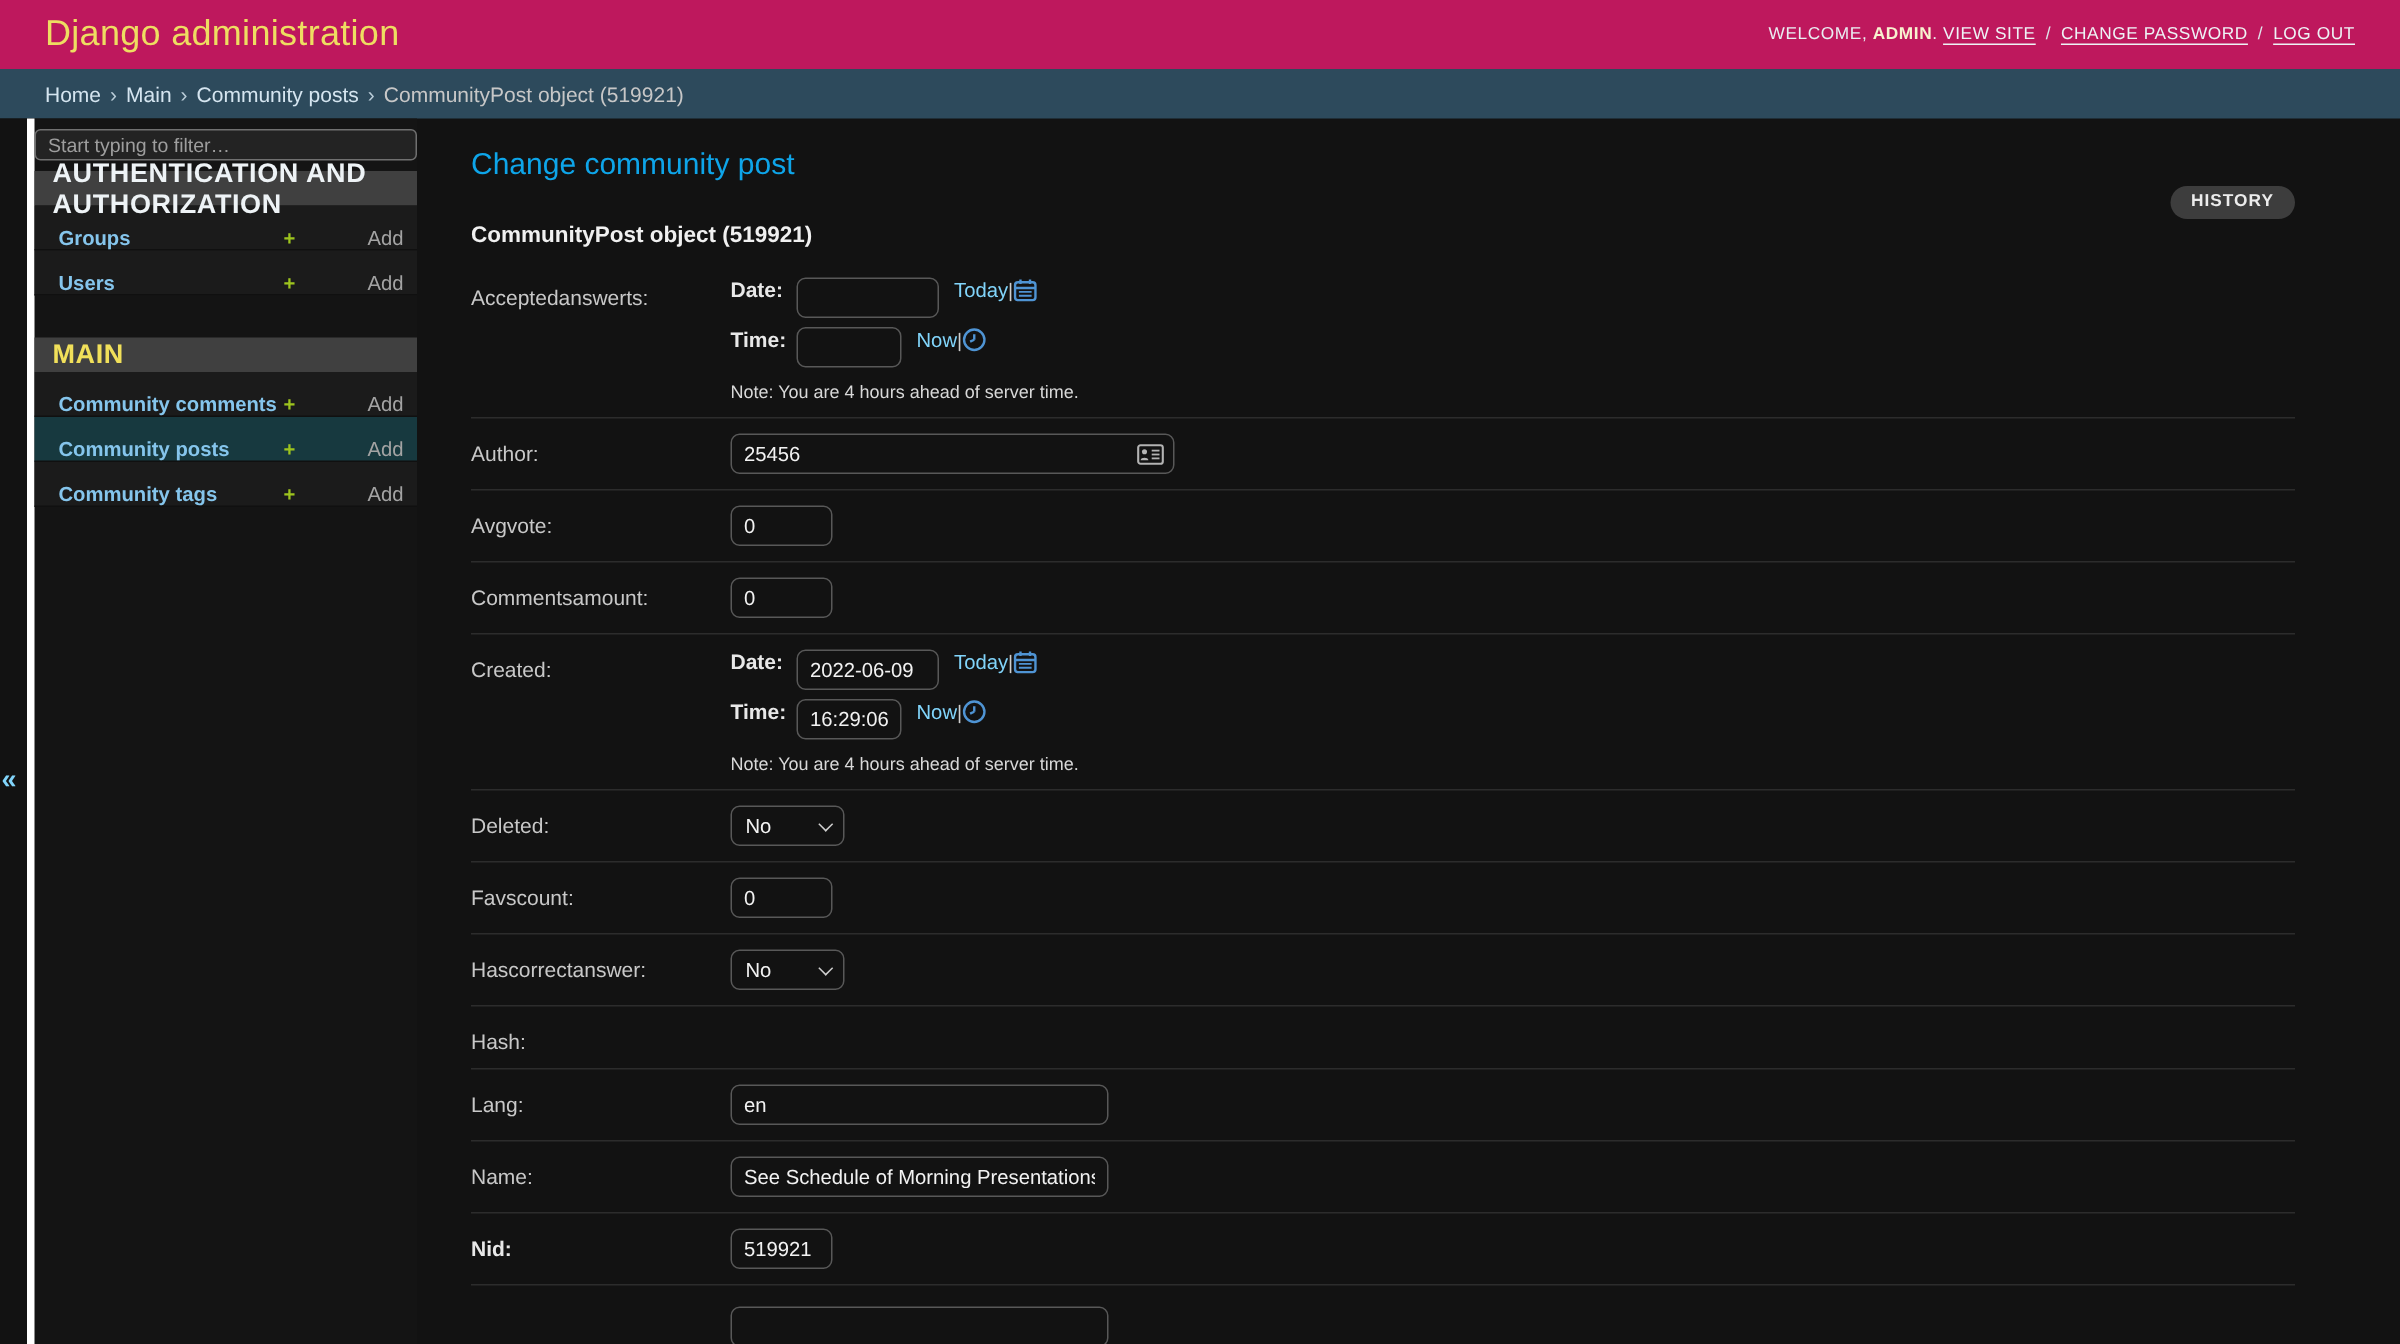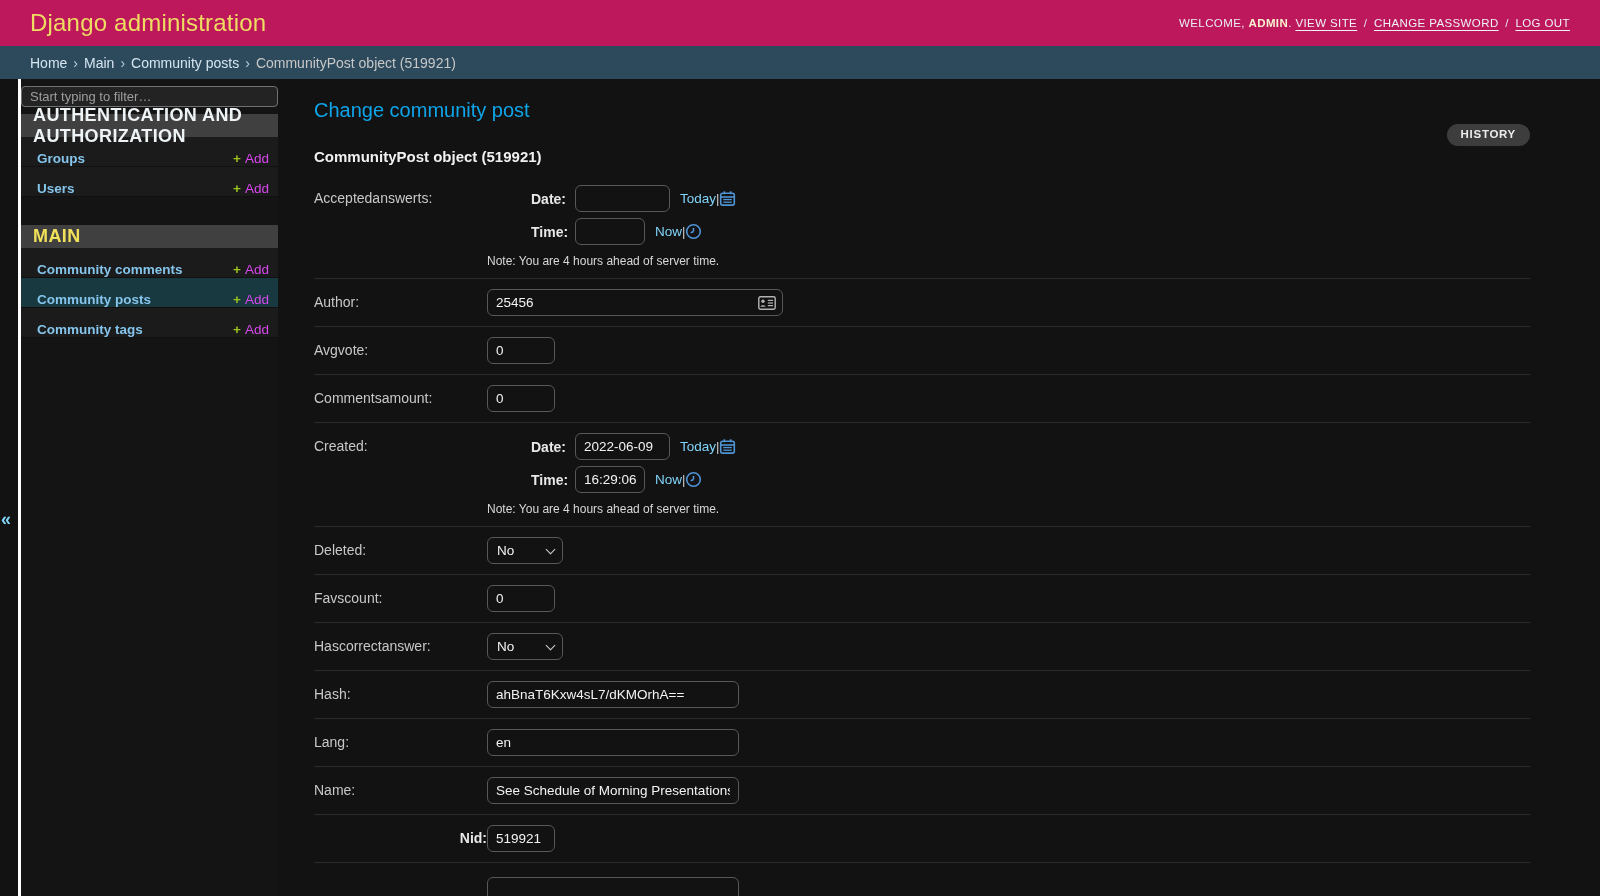--- a/index.html
+++ b/index.html
@@ -34,21 +34,21 @@
 
   
   .layout { display:flex; height:817px; position:relative; }
   .toggle-strip { width:18px; position:relative; background:#121212; }
   .nav-toggle {
     position:absolute; top:430px; left:1px; background:none; border:none;
     color:#81d4fa; font-size:18px; font-weight:bold; cursor:pointer;
     font-family:inherit;
   }
   .sidebar {
-    width:260px; background:#141414; border-left:3px solid #ffffff;
+    width:260px; background:#141414; border-left:5px solid #ffffff;
     padding-top:7px;
   }
   .filter-input {
     display:block; width:100%; height:21px; background:#232323;
     border:1px solid #707070; border-radius:4px; color:#e0e0e0;
     font-size:13px; padding:0 8px; font-family:inherit; outline:none;
   }
   .filter-input::placeholder { color:#9e9e9e; }
   .module { margin-top:7px; }
   .module + .module { margin-top:28px; }
@@ -59,56 +59,56 @@
   .module .caption.current-app { color:#f1e05a; }
   .model-row {
     height:30px; background:#1b1b1b; display:flex; align-items:flex-end;
     justify-content:space-between; padding:0 9px 0 16px;
     border-bottom:1px solid #101010;
   }
   .model-row.selected { background:#17393f; }
   .model-row .model-link { color:#85c5ec; font-weight:bold; font-size:13.5px; }
   .add-link { font-size:13.5px; }
   .add-link .plus { color:#9dc41e; font-weight:bold; margin-right:4px; }
-  .add-link .addtext { color:#d946ef; }
+  .add-link .addtext { color:#a3a3a3;margin-left:44px; }
 
   
   .content { flex:1; padding:20px 70px 0 36px; }
   h1.page-title { font-size:20px; font-weight:400; color:#0ea5e9; margin-bottom:2px; }
   .object-tools { display:flex; justify-content:flex-end; height:22px; }
   .history-btn {
     background:#3d3d3d; color:#ececec; font-size:11.5px; font-weight:bold;
     letter-spacing:.7px; border-radius:13px; padding:4px 14px; line-height:13px;
   }
   h2.object-title { font-size:15px; font-weight:bold; color:#f0f0f0; margin:2px 0 10px; }
 
   .form-row {
     display:flex; align-items:flex-start; padding:10px 0;
     border-bottom:1px solid #2c2c2c;
   }
   .form-row.partial { border-bottom:none; padding-top:14px; }
   .label-col { width:173px; padding-top:5px; font-size:14px; color:#c8c8c8; }
-  .label-col.bold { color:#e8e8e8; font-weight:bold;text-align:right; }
+  .label-col.bold { color:#e8e8e8; font-weight:bold; }
   .field-col { display:flex; flex-direction:column; }
 
   input.vtext {
     background:#121212; border:1px solid #585858; border-radius:6px;
     color:#f2f2f2; font-size:13.5px; padding:0 8px; height:27px;
     font-family:inherit; outline:none;
   }
   .w-small { width:68px; }
   .w-date  { width:95px; }
   .w-time  { width:70px; }
   .w-wide  { width:252px; }
 
   .input-wrap { position:relative; width:296px; }
   .input-wrap input { width:100%; }
   .idcard-icon { position:absolute; right:7px; top:7px; display:block; }
 
-  .dt-line { display:flex; align-items:center; margin-bottom:6px;margin-left:44px; }
+  .dt-line { display:flex; align-items:flex-start; margin-bottom:6px; }
   .dt-label { width:44px; font-size:14px; font-weight:bold; color:#e8e8e8; }
   .shortcut { margin-left:10px; display:flex; align-items:center; gap:0; }
   .shortcut a { color:#81d4fa; font-size:13.5px; }
   .pipe { color:#cfcfcf; font-size:13px; }
   .note { font-size:12px; color:#d8d8d8; margin-top:3px; }
 
   .selectwrap { position:relative; width:76px; }
   .selectwrap select {
     appearance:none; -webkit-appearance:none; width:100%; height:27px;
     background:#121212; border:1px solid #585858; border-radius:6px;
@@ -322,21 +322,20 @@
         <div class="selectwrap">
           <select>
             <option>No</option>
           </select>
           <span class="chevron"></span>
         </div>
       </div>
 
       <div class="form-row">
         <div class="label-col">Hash:</div>
-        <input class="vtext w-wide" value="ahBnaT6Kxw4sL7/dKMOrhA==" style="">
       </div>
 
       <div class="form-row">
         <div class="label-col">Lang:</div>
         <input class="vtext w-wide" value="en" style="">
       </div>
 
       <div class="form-row">
         <div class="label-col">Name:</div>
         <input class="vtext w-wide" value="See Schedule of Morning Presentations" style="">

